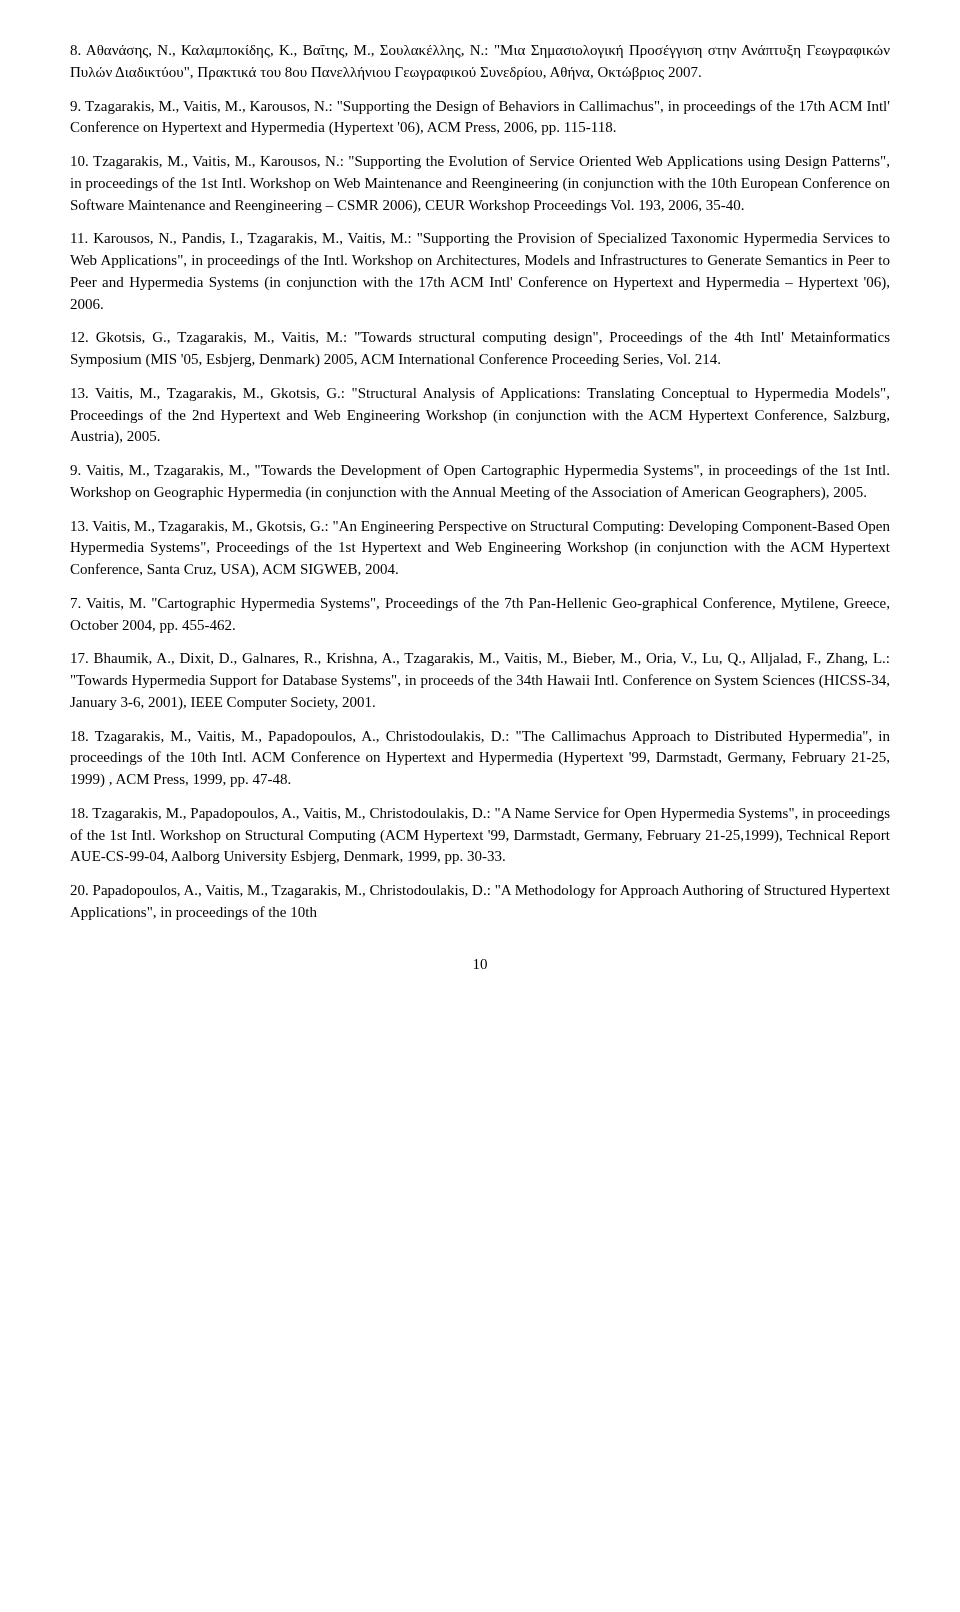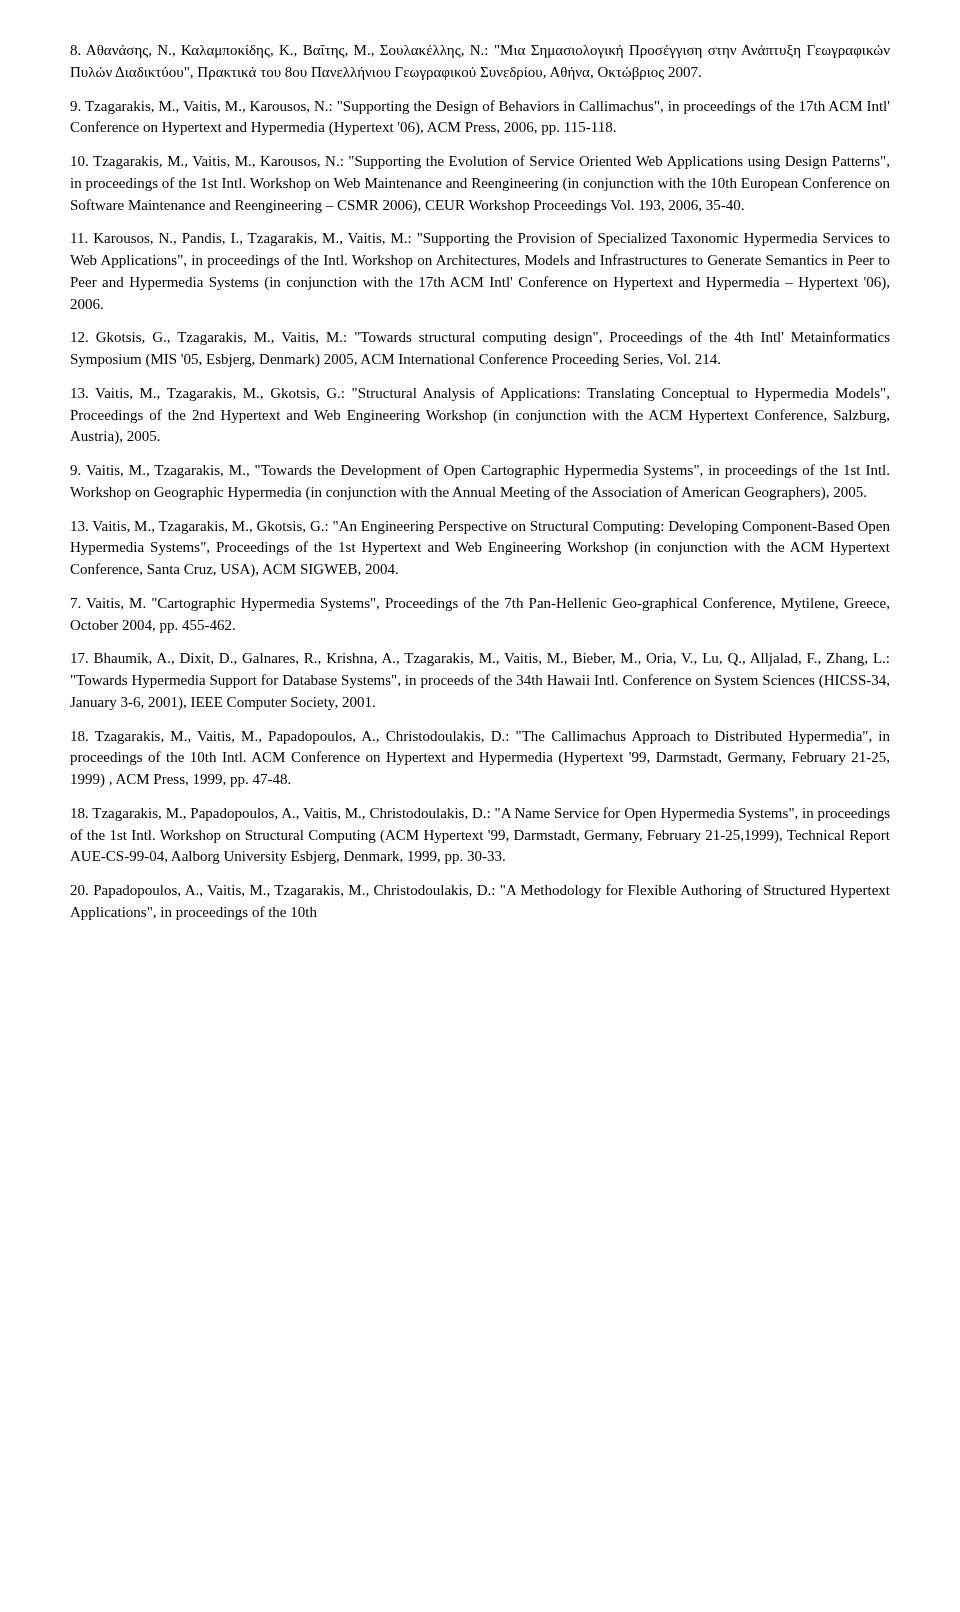--- a/index.html
+++ b/index.html
@@ -68,16 +68,17 @@
       <div class="entry">
         <p><span>17. </span><span>Bhaumik, A., Dixit, D., Galnares, R., Krishna, A., Tzagarakis, M., Vaitis, M., Bieber, M., Oria, V., Lu, Q., Alljalad, F., Zhang, L.: "Towards Hypermedia Support for Database Systems", in proceeds of the 34th Hawaii Intl. Conference on System Sciences (HICSS-34, January 3-6, 2001), IEEE Computer Society, 2001.</span></p>
       </div>
       <div class="entry">
         <p><span>18. </span><span>Tzagarakis, M., Vaitis, M., Papadopoulos, A., Christodoulakis, D.: "The Callimachus Approach to Distributed Hypermedia", in proceedings of the 10th Intl. ACM Conference on Hypertext and Hypermedia (Hypertext '99, Darmstadt, Germany, February 21-25, 1999) , ACM Press, 1999, pp. 47-48.</span></p>
       </div>
       <div class="entry">
         <p><span>18. </span><span>Tzagarakis, M., Papadopoulos, A., Vaitis, M., Christodoulakis, D.: "A Name Service for Open Hypermedia Systems", in proceedings of the 1st Intl. Workshop on Structural Computing (ACM Hypertext '99, Darmstadt, Germany, February 21-25,1999), Technical Report AUE-CS-99-04, Aalborg University Esbjerg, Denmark, 1999, pp. 30-33.</span></p>
       </div>
       <div class="entry">
-        <p><span>20. </span><span>Papadopoulos, A., Vaitis, M., Tzagarakis, M., Christodoulakis, D.: "A Methodology for Flexible Authoring of Structured Hypertext Applications", in proceedings of the 10th</span></p>
+        <p><span>20. </span><span>Papadopoulos, A., Vaitis, M., Tzagarakis, M., Christodoulakis, D.: "A Methodology for Approach Authoring of Structured Hypertext Applications", in proceedings of the 10th</span></p>
       </div>
     </div>
+  <div class="page-number">10</div>
 </div>
 
 </body></html>

